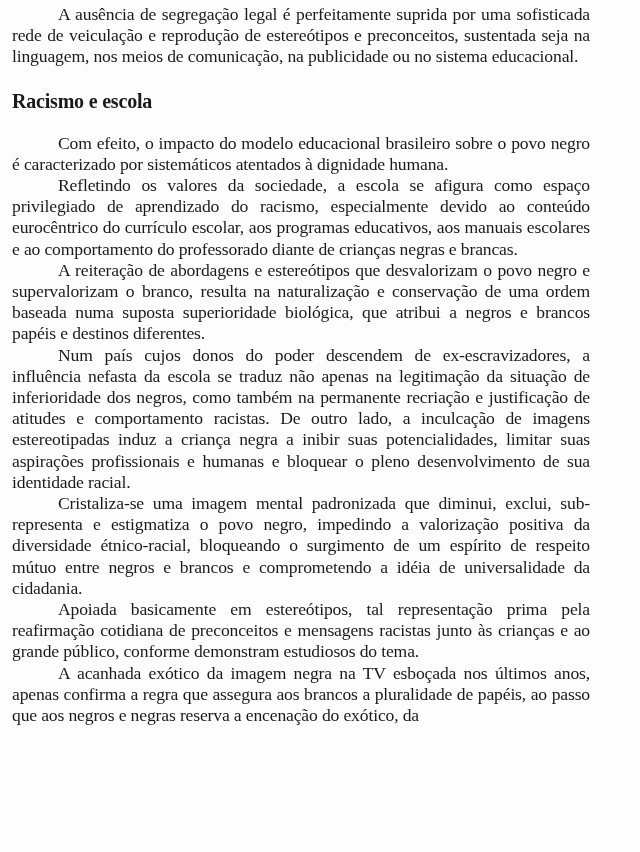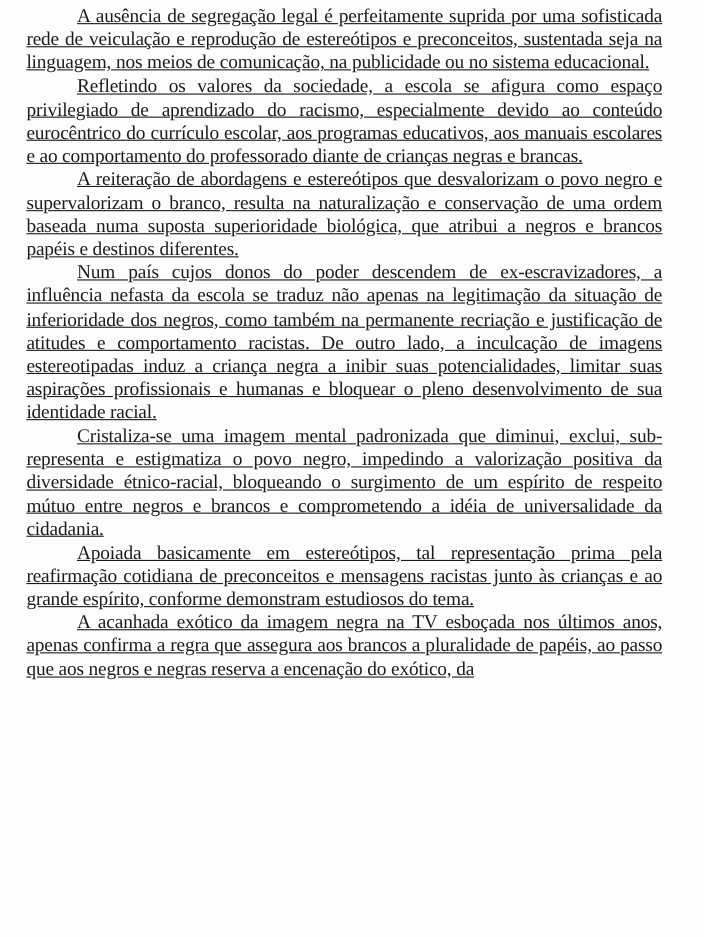--- a/index.html
+++ b/index.html
@@ -3,21 +3,21 @@
 <meta charset="utf-8">
 <style>
   html, body { margin: 0; padding: 0; }
   body {
     width: 640px; height: 852px; overflow: hidden;
     background: #fdfdfd;
     color: #1a1a1a;
     font-family: "Liberation Serif", "DejaVu Serif", serif;
   }
   .page {
-    position: absolute; left: 24px; top: 4px; width: 578px; text-decoration: underline;
+    position: absolute; left: 12px; top: 4px; width: 578px;
   }
   .para {
     margin: 0;
     font-size: 17.6px;
     line-height: 21.2px;
     text-align: justify;
     text-indent: 46px;
     letter-spacing: -0.15px;
   }
   .heading {
@@ -27,20 +27,22 @@
     line-height: 24px;
     letter-spacing: -0.2px;
   }
 </style>
 </head>
 <body>
 
 <div class="page">
   <p class="para">A ausência de segregação legal é perfeitamente suprida por uma sofisticada rede de veiculação e reprodução de estereótipos e preconceitos, sustentada seja na linguagem, nos meios de comunicação, na publicidade ou no sistema educacional.</p>
 
+  <h2 class="heading">Racismo e escola</h2>
 
+  <p class="para">Com efeito, o impacto do modelo educacional brasileiro sobre o povo negro é caracterizado por sistemáticos atentados à dignidade humana.</p>
   <p class="para">Refletindo os valores da sociedade, a escola se afigura como espaço privilegiado de aprendizado do racismo, especialmente devido ao conteúdo eurocêntrico do currículo escolar, aos programas educativos, aos manuais escolares e ao comportamento do professorado diante de crianças negras e brancas.</p>
   <p class="para">A reiteração de abordagens e estereótipos que desvalorizam o povo negro e supervalorizam o branco, resulta na naturalização e conservação de uma ordem baseada numa suposta superioridade biológica, que atribui a negros e brancos papéis e destinos diferentes.</p>
   <p class="para">Num país cujos donos do poder descendem de ex-escravizadores, a influência nefasta da escola se traduz não apenas na legitimação da situação de inferioridade dos negros, como também na permanente recriação e justificação de atitudes e comportamento racistas. De outro lado, a inculcação de imagens estereotipadas induz a criança negra a inibir suas potencialidades, limitar suas aspirações profissionais e humanas e bloquear o pleno desenvolvimento de sua identidade racial.</p>
   <p class="para">Cristaliza-se uma imagem mental padronizada que diminui, exclui, sub-representa e estigmatiza o povo negro, impedindo a valorização positiva da diversidade étnico-racial, bloqueando o surgimento de um espírito de respeito mútuo entre negros e brancos e comprometendo a idéia de universalidade da cidadania.</p>
-  <p class="para">Apoiada basicamente em estereótipos, tal representação prima pela reafirmação cotidiana de preconceitos e mensagens racistas junto às crianças e ao grande espírito, conforme demonstram estudiosos do tema.</p>
+  <p class="para">Apoiada basicamente em estereótipos, tal representação prima pela reafirmação cotidiana de preconceitos e mensagens racistas junto às crianças e ao grande público, conforme demonstram estudiosos do tema.</p>
   <p class="para">A acanhada exótico da imagem negra na TV esboçada nos últimos anos, apenas confirma a regra que assegura aos brancos a pluralidade de papéis, ao passo que aos negros e negras reserva a encenação do exótico, da</p>
 </div>
 
 </body></html>

